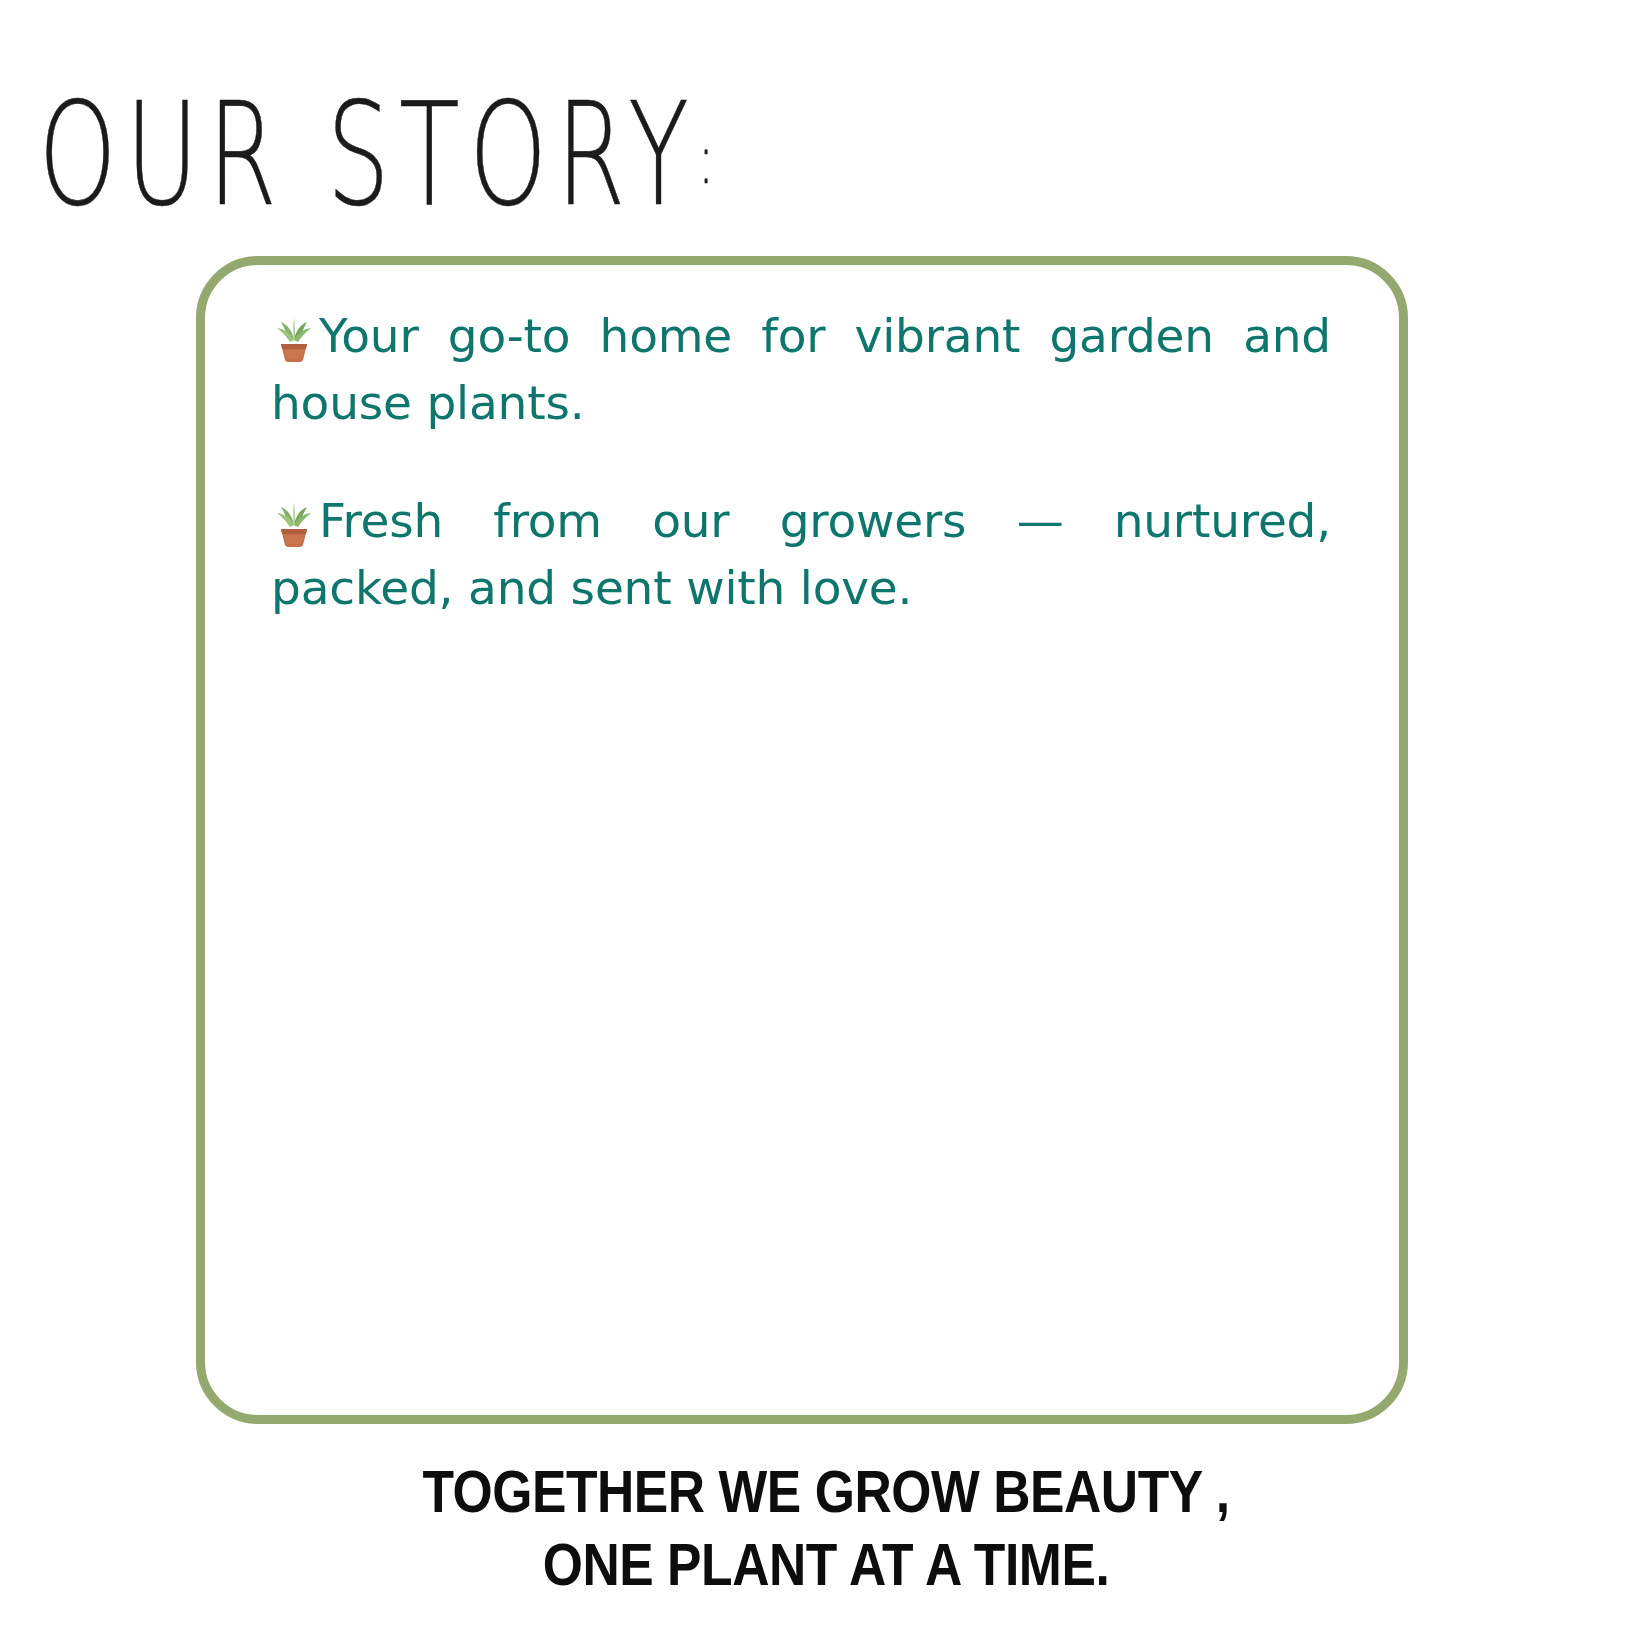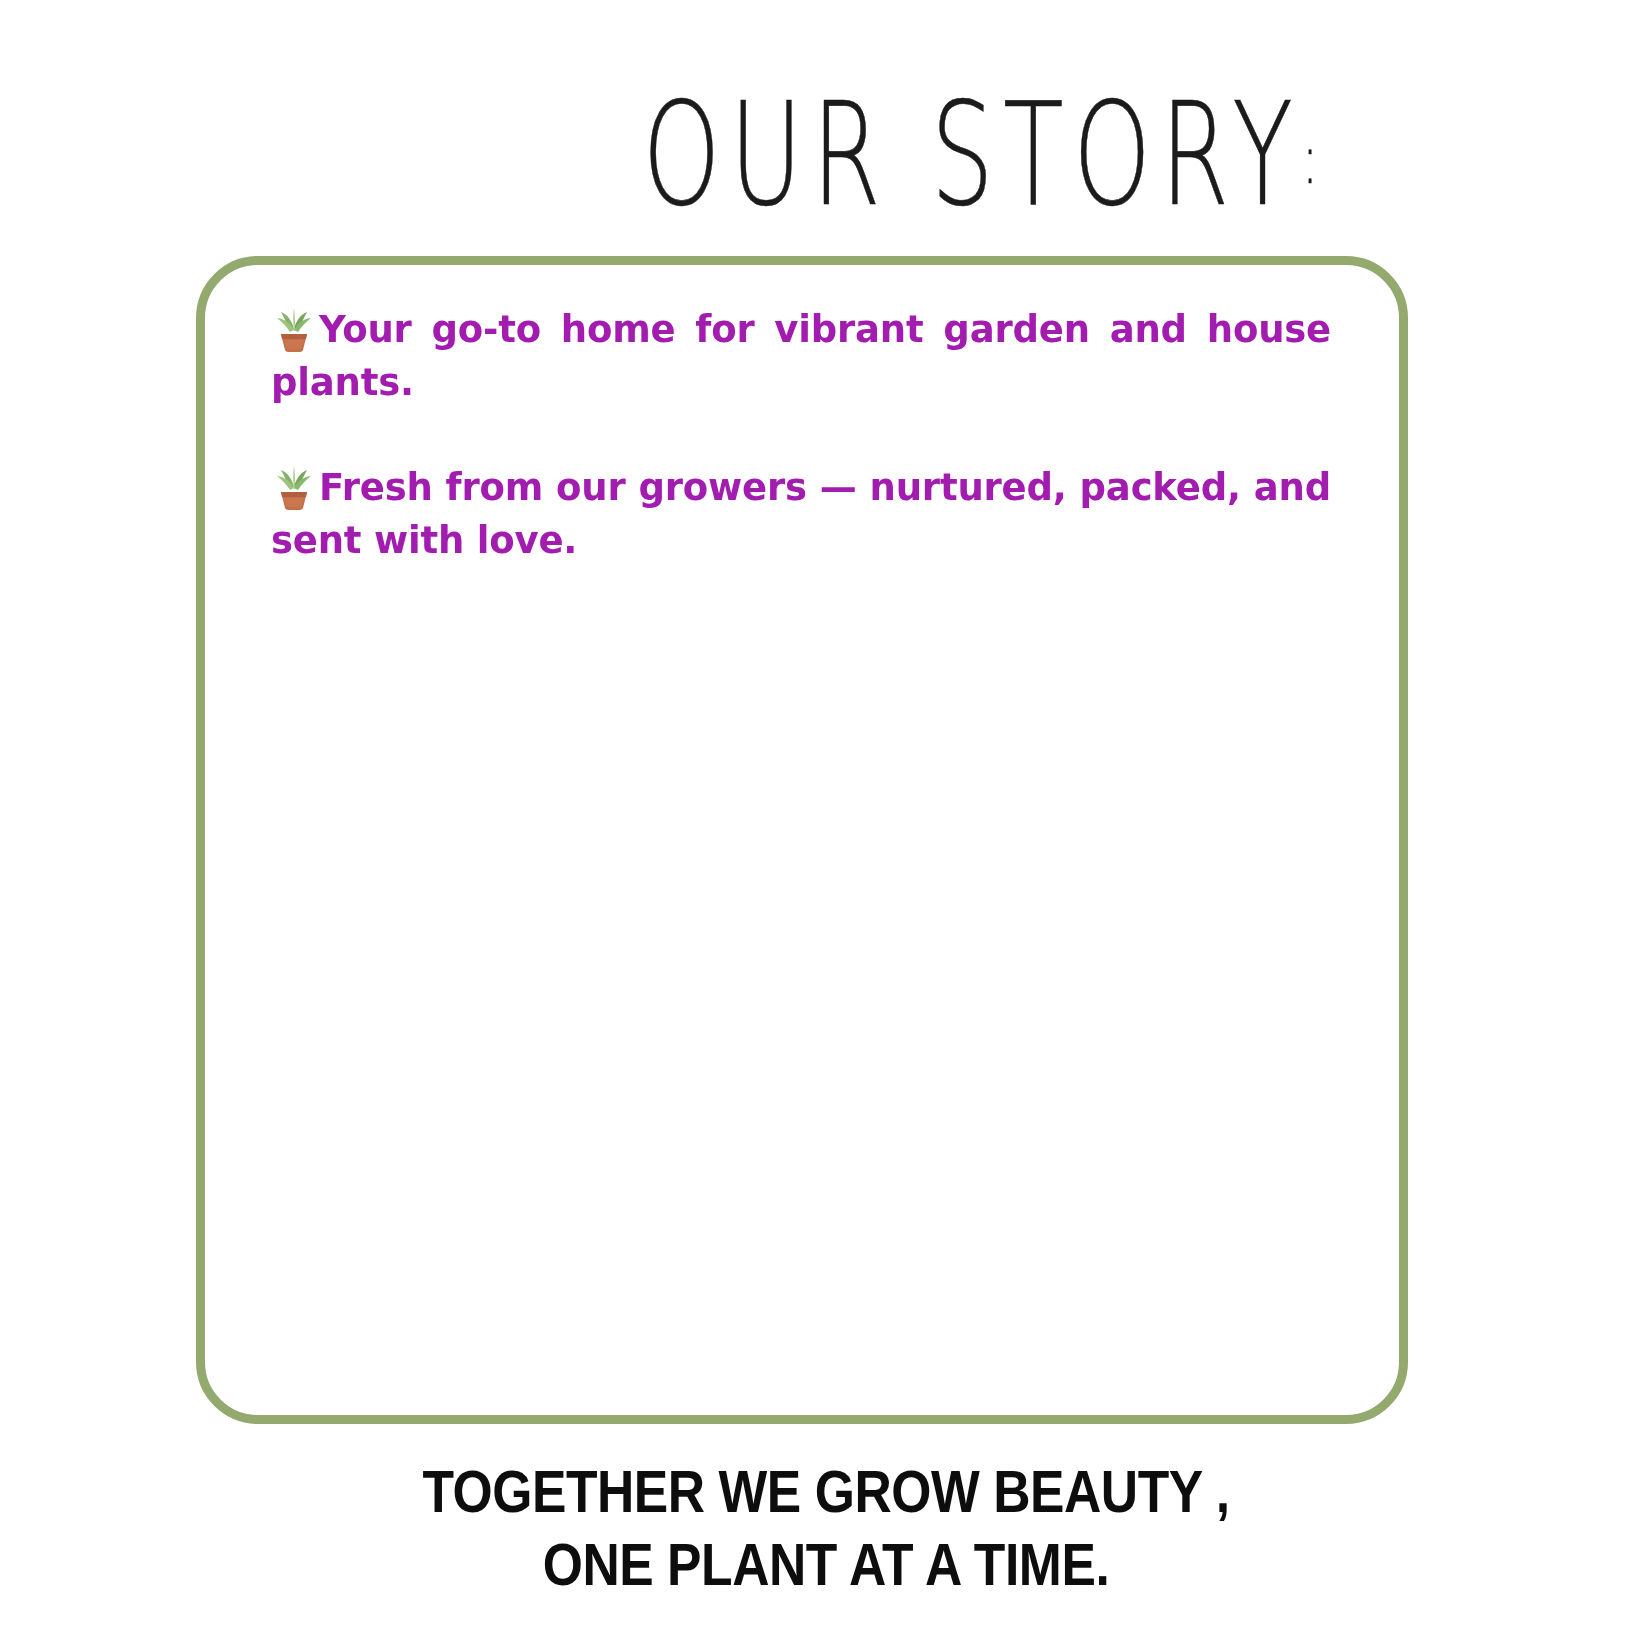--- a/index.html
+++ b/index.html
@@ -19,23 +19,23 @@
     width: 1652px;
     height: 1652px;
     background: #ffffff;
     box-sizing: border-box;
   }
 
   
   .title-wrap {
     position: absolute;
     top: 84px;
-    left: 16px;
+    left: 9px;
     width: 1332px;
-    text-align: right;
+    text-align: left;
     line-height: 1;
   }
   .title {
     display: inline-block;
     font-family: "DejaVu Sans", sans-serif;
     font-weight: 300;
     font-size: 108px;
     letter-spacing: 10px;
     color: #1b1b1b;
     transform: scaleY(1.32) scaleX(0.92);
@@ -65,24 +65,24 @@
   .card-inner {
     position: absolute;
     left: 66px;
     top: 38px;
     width: 1060px;
   }
 
   .bullet {
     display: block;
     font-family: "DejaVu Sans", sans-serif;
-    font-weight: 700;
-    font-size: 37px;
+    font-weight: 400;
+    font-size: 47px;
     line-height: 1.42;
-    color: #a21caf;
+    color: #0f766e;
     text-align: justify;
     text-justify: inter-word;
     margin: 0 0 52px 0;
     letter-spacing: -0.2px;
   }
   .bullet:last-child {
     margin-bottom: 0;
   }
   .bullet.tight {
     margin-bottom: 16px;

